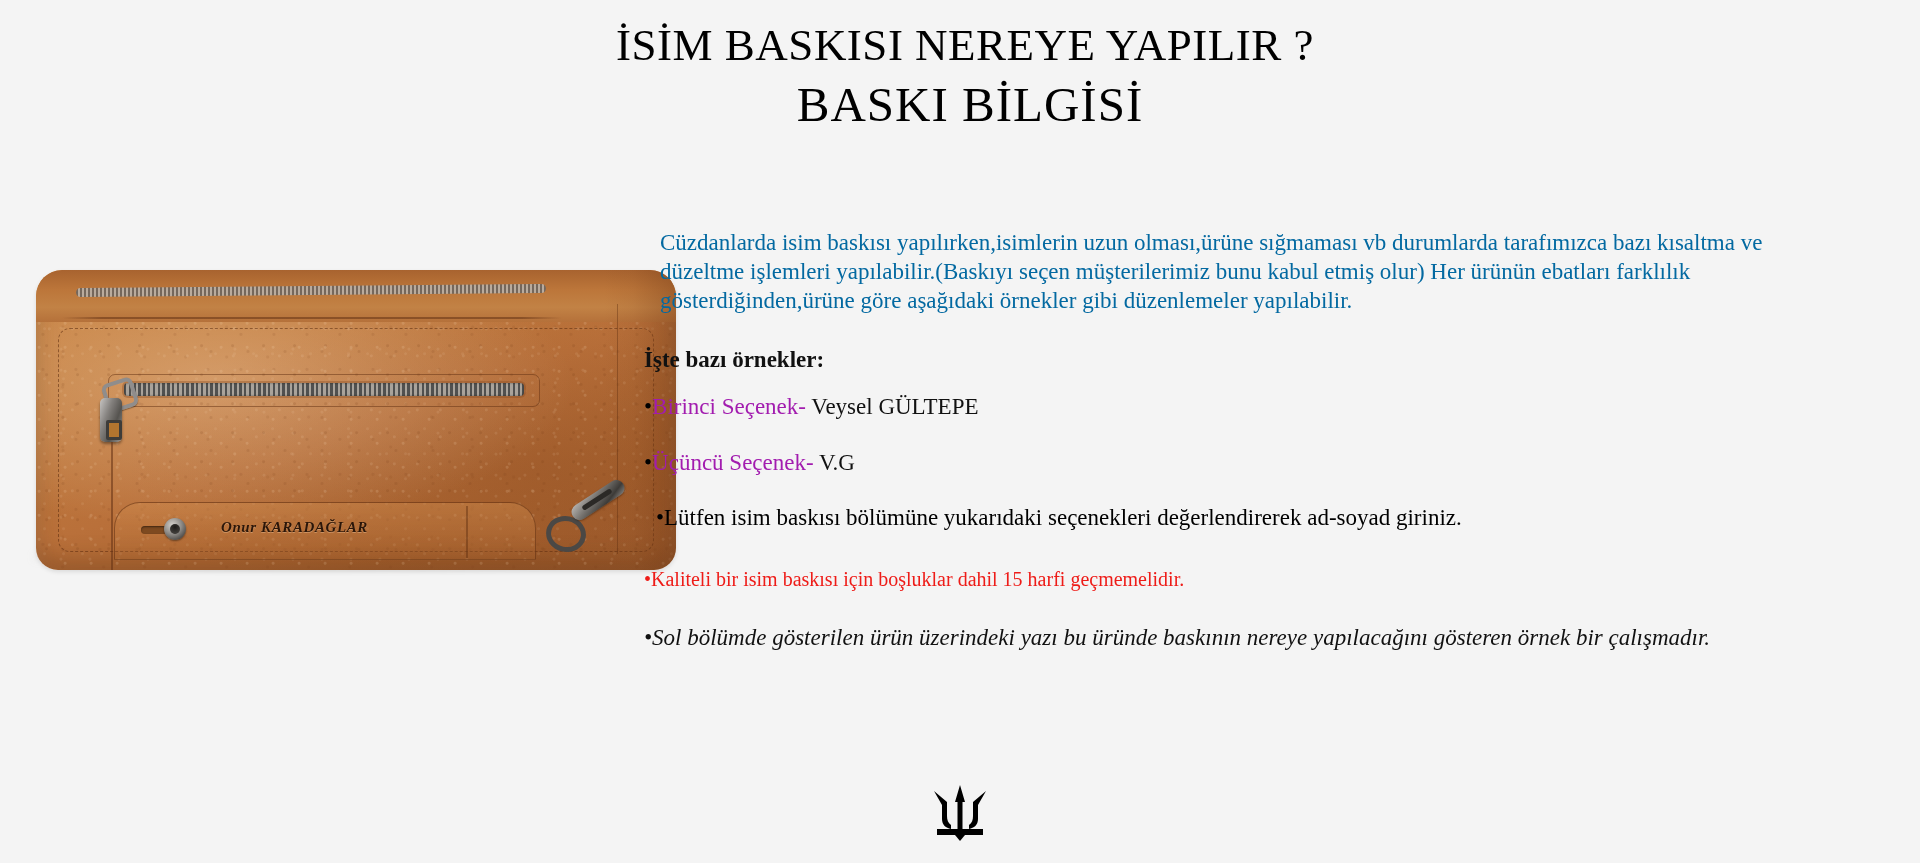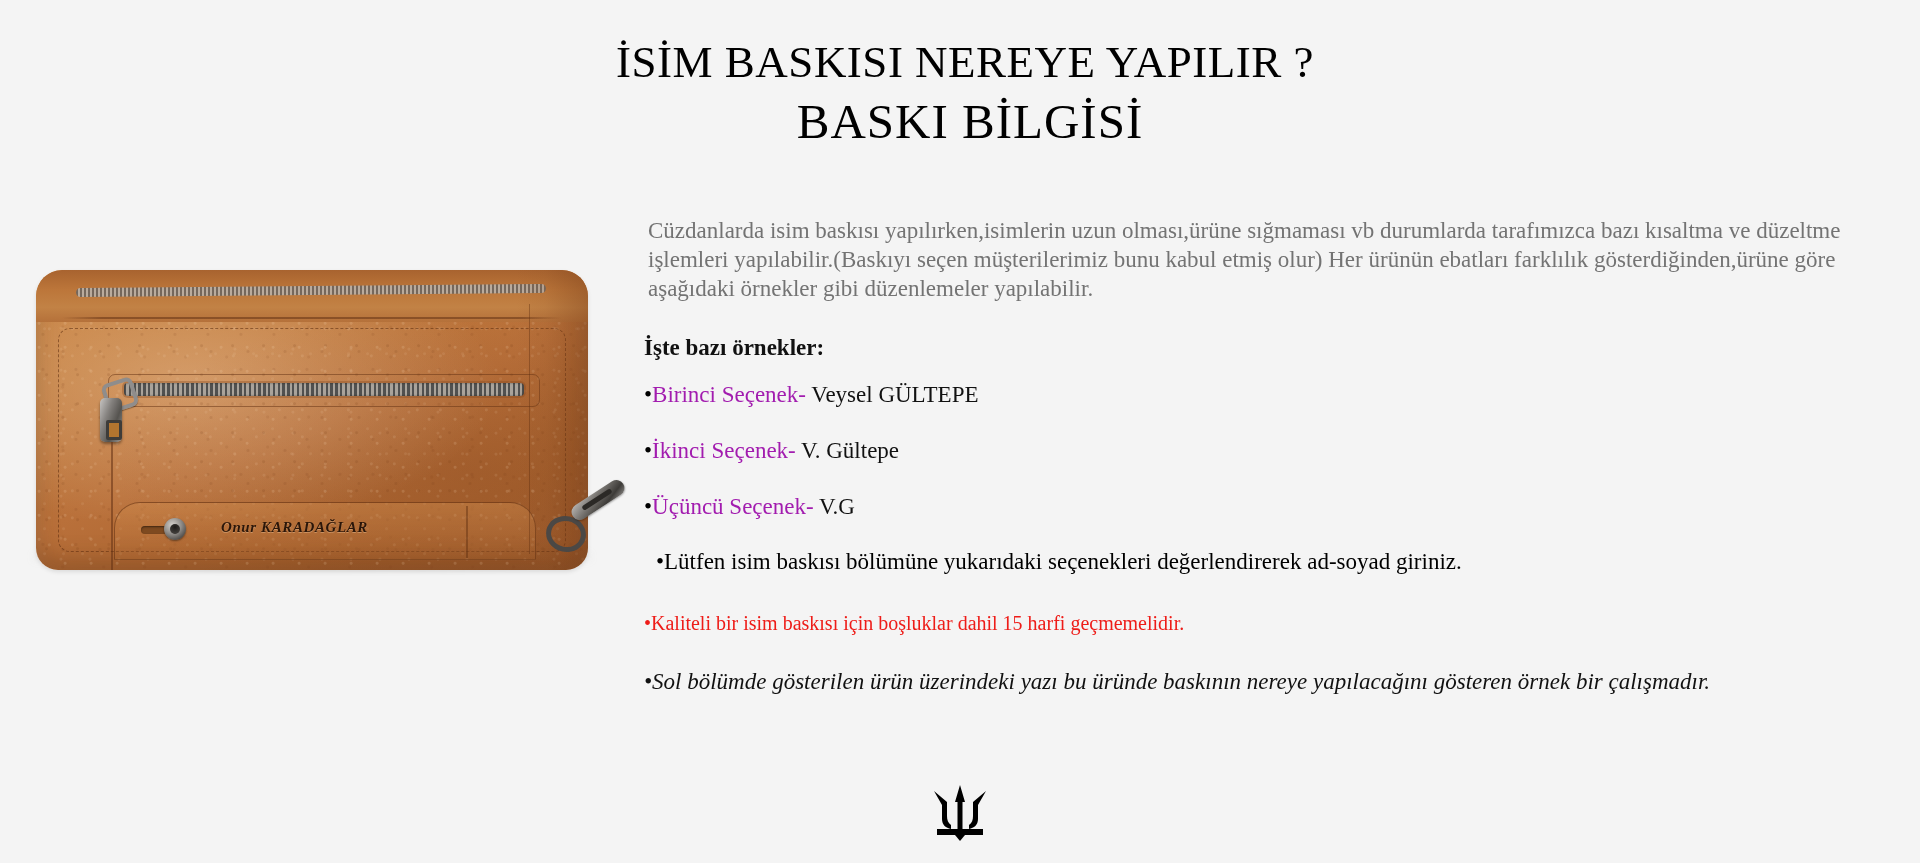--- a/index.html
+++ b/index.html
@@ -18,21 +18,21 @@
   .page {
     position: relative;
     width: 1920px;
     height: 863px;
     background: #f4f4f4;
   }
 
   
   .headings {
     position: absolute;
-    top: 35px;
+    top: 18px;
     left: 0;
     width: 1920px;
     text-align: center;
   }
   .title-main {
     font-family: "Liberation Serif", "DejaVu Serif", serif;
     font-size: 45px;
     line-height: 54px;
     color: #000000;
     letter-spacing: 0.5px;
@@ -65,21 +65,21 @@
     top: 300px;
     width: 560px;
     height: 22px;
     background: radial-gradient(ellipse at 50% 40%, rgba(120,110,105,0.32) 0%, rgba(160,155,150,0.12) 55%, rgba(244,244,244,0) 80%);
     filter: blur(3px);
   }
   .wallet-body {
     position: absolute;
     left: 18px;
     top: 22px;
-    width: 552px;
+    width: 640px;
     height: 300px;
     border-radius: 26px 26px 22px 22px;
     background:
       radial-gradient(ellipse at 28% 38%, rgba(255,225,190,0.35) 0%, rgba(255,225,190,0) 55%),
       radial-gradient(ellipse at 78% 66%, rgba(120,60,25,0.22) 0%, rgba(120,60,25,0) 58%),
       linear-gradient(160deg, #c8813f 0%, #c07a3c 24%, #b9703a 52%, #a9632f 78%, #9c5a2c 100%);
     box-shadow: inset 0 -10px 22px rgba(90,45,18,0.35),
                 inset 0 8px 18px rgba(255,215,175,0.18),
                 0 2px 4px rgba(0,0,0,0.10);
     overflow: hidden;
@@ -315,22 +315,22 @@
   
   .content {
     position: absolute;
     left: 644px;
     top: 212px;
     width: 1215px;
   }
   .intro {
     font-size: 23px;
     line-height: 29px;
-    color: #737373;
-    margin: 4px;
+    color: #0369a1;
+    margin: 16px;
     max-width: 1205px;
   }
   .examples-lead {
     font-size: 23px;
     line-height: 29px;
     color: #111111;
     margin: 30px 0 0 0;
     font-weight: bold;
   }
   .option-list {
@@ -431,24 +431,20 @@
 
   <div class="content">
     <p class="intro">Cüzdanlarda isim baskısı yapılırken,isimlerin uzun olması,ürüne sığmaması vb durumlarda tarafımızca bazı kısaltma ve düzeltme işlemleri yapılabilir.(Baskıyı seçen müşterilerimiz bunu kabul etmiş olur) Her ürünün ebatları farklılık gösterdiğinden,ürüne göre aşağıdaki örnekler gibi düzenlemeler yapılabilir.</p>
 
     <p class="examples-lead">İşte bazı örnekler:</p>
 
     <ul class="option-list">
       <li class="option-item">
         <span class="bullet">•</span><span class="opt-label">Birinci Seçenek-</span>
         <span class="opt-value">Veysel GÜLTEPE</span>
-      </li>
-      <li class="option-item">
-        <span class="bullet">•</span><span class="opt-label">İkinci Seçenek-</span>
-        <span class="opt-value">V. Gültepe</span>
       </li>
       <li class="option-item">
         <span class="bullet">•</span><span class="opt-label">Üçüncü Seçenek-</span>
         <span class="opt-value">V.G</span>
       </li>
     </ul>
 
     <div class="note-block">
       <p class="note">•Lütfen isim baskısı bölümüne yukarıdaki seçenekleri değerlendirerek ad-soyad giriniz.</p>
       <p class="note-red">•Kaliteli bir isim baskısı için boşluklar dahil 15 harfi geçmemelidir.</p>

